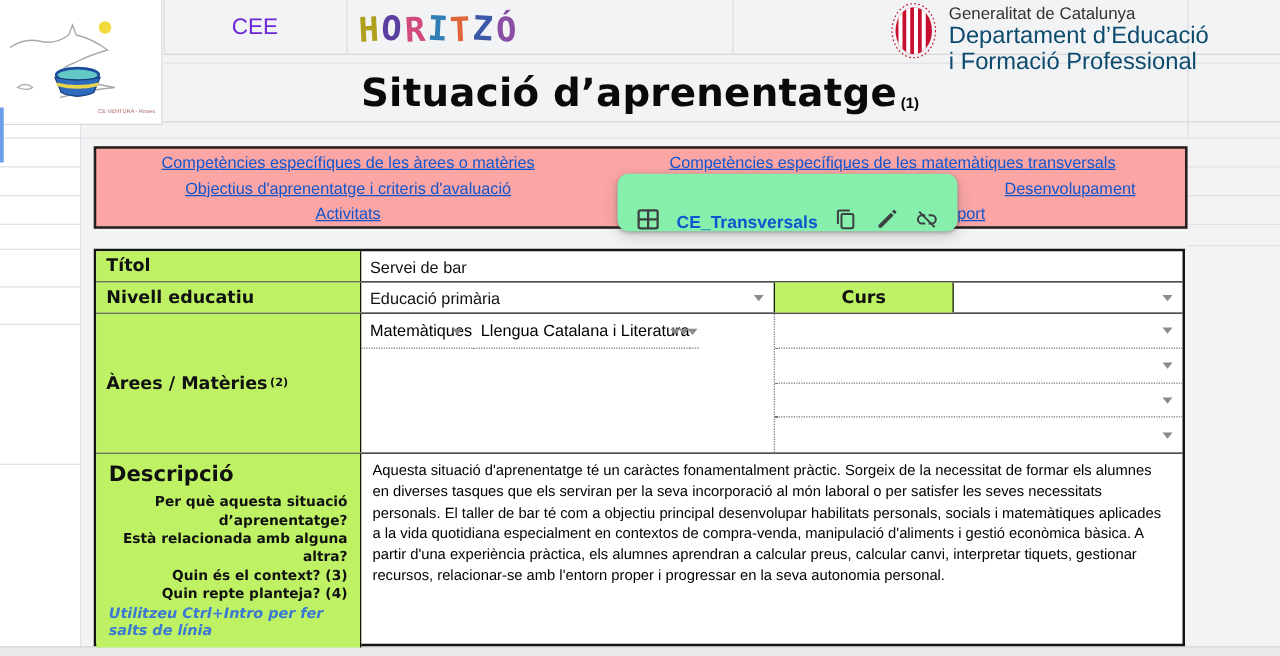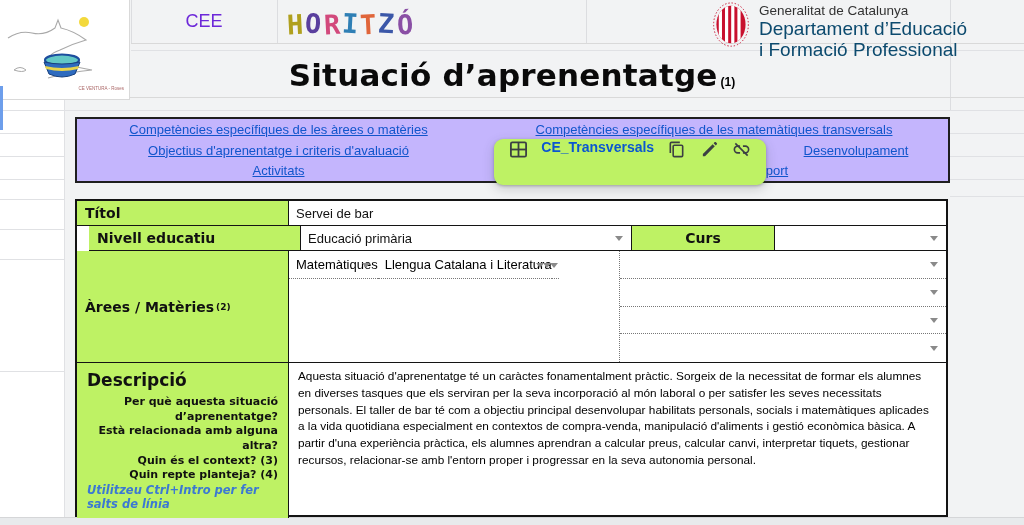--- a/index.html
+++ b/index.html
@@ -19,43 +19,43 @@
   #horitzo-logo span:nth-child(even){ transform:rotate(3deg) translateY(-1px); }
   #gencat-logo { left:712px; top:2px; display:flex; align-items:flex-start; }
   #gencat-text { margin-left:9px; line-height:1.12; padding-top:1px; }
   #gencat-text .l1 { font-size:13.5px; color:#333; }
   #gencat-text .l2, #gencat-text .l3 { font-size:19px; font-weight:normal; color:#0c4a6e; }
   #title-row { left:0; top:52px; width:1024px; height:45px; display:flex; align-items:center; justify-content:center; }
   #page-title { font-family:"DejaVu Sans", sans-serif; font-weight:bold; font-size:31px; color:#0a0a0a; letter-spacing:0.2px; }
   #title-note { font-size:12px; font-weight:bold; position:relative; top:7px; margin-left:3px; }
 
   
-  #nav-table { left:75px; top:117px; width:875px; height:66px; background:#c4b5fd; border:2px solid #1f1f1f; display:flex; flex-direction:column; z-index:1; }
+  #nav-table { left:75px; top:117px; width:875px; height:66px; background:#fca5a5; border:2px solid #1f1f1f; display:flex; flex-direction:column; z-index:1; }
   .nav-row { flex:1; display:flex; }
   .nav-cell-left { width:403px; display:flex; align-items:center; justify-content:center; }
   .nav-cell-right { flex:1; display:flex; align-items:center; justify-content:center; }
   a.navlink { color:#1155cc; text-decoration:underline; font-size:13px; white-space:nowrap; cursor:pointer; }
   .shift-desenv { position:relative; left:142px; }
   .shift-suport { position:relative; left:55px; }
 
   
-  #link-popup { left:494px; top:139px; width:272px; height:46px; background:#bef264; border-radius:9px;
+  #link-popup { left:494px; top:139px; width:272px; height:46px; background:#86efac; border-radius:9px;
     box-shadow:0 1px 3px rgba(60,64,67,.35), 0 4px 12px rgba(60,64,67,.22);
-    display:flex; align-items:flex-start; gap:13px; padding:0 15px; z-index:10; }
+    display:flex; align-items:flex-end; gap:13px; padding:0 15px; z-index:10; }
   #popup-sheet-link { color:#0b57d0; font-weight:bold; font-size:14px; text-decoration:none; cursor:pointer; flex:1; }
   .popup-icon { width:20px; height:20px; display:flex; align-items:center; justify-content:center; cursor:pointer; }
 
   
   #form-table { left:75px; top:199px; width:873px; height:318px; border:2px solid #141414; background:#fff; display:flex; flex-direction:column; z-index:1; }
   .label-cell { width:212px; background:#bef264; border-right:1px solid #141414; padding:4px 8px;
     font-family:"DejaVu Sans", sans-serif; font-weight:bold; color:#111; }
   .frow { display:flex; }
   .frow.bordered { border-bottom:1px solid #141414; }
   .row-titol { height:29px; }
-  .row-nivell { height:30px;margin-left:12px; }
+  .row-nivell { height:30px; }
   .row-arees { height:112px; }
   .row-desc { flex:1; }
   .label-mid { display:flex; align-items:center; font-size:14px; }
   .value-cell { display:flex; align-items:center; padding-left:7px; font-size:13px; color:#111; position:relative; }
   .dd { position:relative; }
   .dd::after { content:""; position:absolute; right:8px; top:50%; margin-top:-2px;
     border-left:4px solid transparent; border-right:4px solid transparent; border-top:5px solid #8a8a8a; }
   .nivell-value { width:330px; }
   .curs-label { width:144px; justify-content:center; padding:0; align-items:center; display:flex; font-size:14px; border-left:none; }
   .curs-label.label-cell { border-left:0; }

